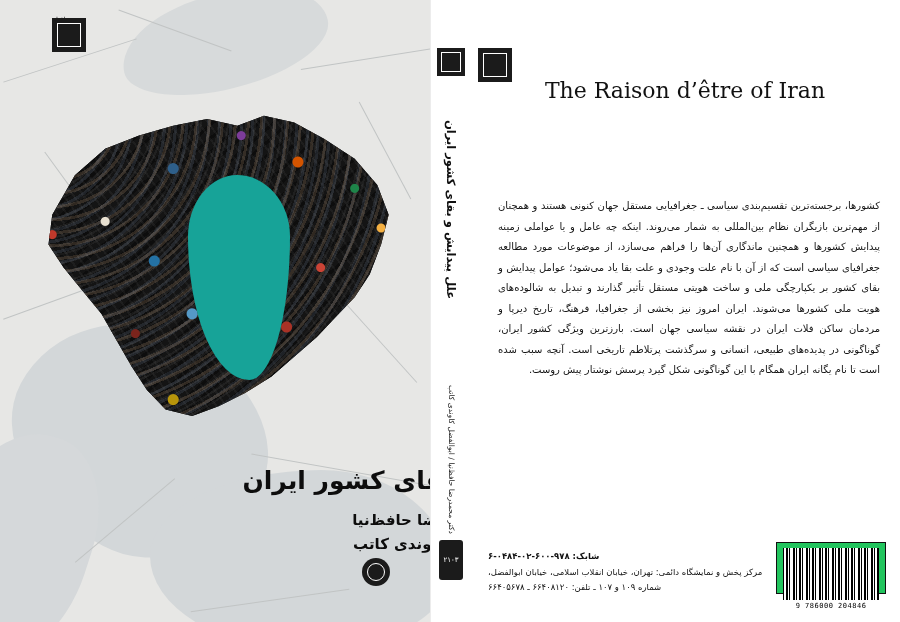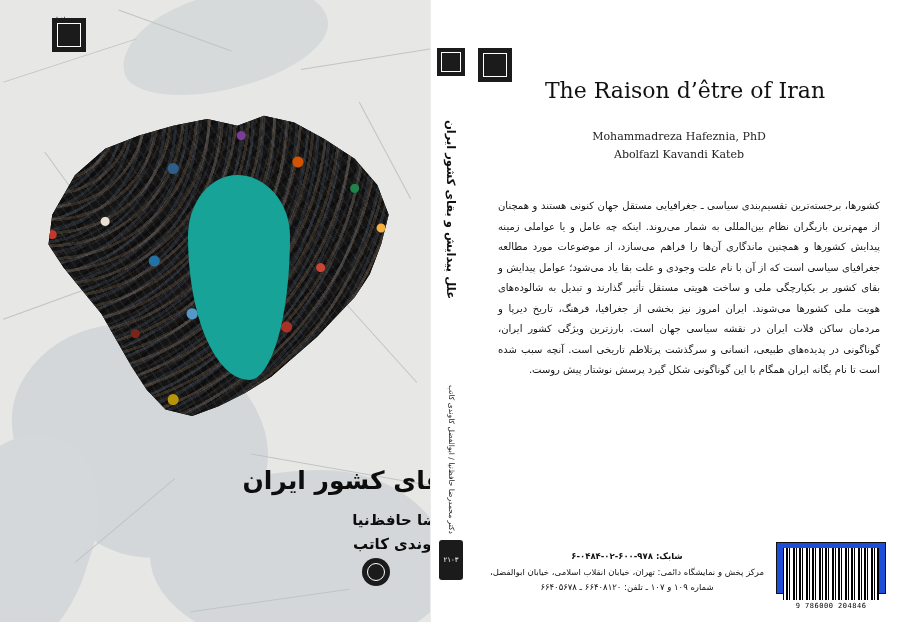--- a/index.html
+++ b/index.html
@@ -263,21 +263,21 @@
     font-size: 10px;
     line-height: 2.05;
     color: #141414;
   }
   .barcode-box {
     position: absolute;
     right: 14px;
     bottom: 28px;
     width: 110px;
     height: 52px;
-    background: #1d4ed8;
+    background: #22c55e;
     border: 1px solid #111;
     padding: 5px 6px 3px;
     box-sizing: border-box;
   }
   .bars {
     width: 100%;
     height: 52px;
     background-image: repeating-linear-gradient(
       90deg,
       #000 0 1px, #fff 1px 3px,
@@ -292,21 +292,21 @@
     text-align: center;
     font-family: "DejaVu Sans Mono", "Liberation Mono", monospace;
     letter-spacing: 0.5px;
   }
   .imprint {
     position: absolute;
     left: 18px;
     right: 134px;
     bottom: 26px;
     direction: rtl;
-    text-align: center;
+    text-align: left;
     font-size: 8.5px;
     line-height: 1.85;
     color: #111;
   }
   .imprint .isbn { font-weight: bold; }
 
   
   .fa-title-block {
     position: absolute;
     left: 14px;
@@ -406,24 +406,20 @@
     <div class="spine-pub">۲۱۰۳</div>
   </div>
 
   <div class="front">
     <div class="brand-mark">
       <div class="inner"></div>
     </div>
 
     <div class="en-title">The Raison d’être of Iran</div>
 
-    <div class="en-authors">
-      <div>Mohammadreza Hafeznia, PhD</div>
-      <div>Abolfazl Kavandi Kateb</div>
-    </div>
 
     <div class="fa-blurb">کشورها، برجسته‌ترین تقسیم‌بندی سیاسی ـ جغرافیایی مستقل جهان کنونی هستند و همچنان از مهم‌ترین بازیگران نظام بین‌المللی به شمار می‌روند. اینکه چه عامل و یا عواملی زمینه پیدایش کشورها و همچنین ماندگاری آن‌ها را فراهم می‌سازد، از موضوعات مورد مطالعه جغرافیای سیاسی است که از آن با نام علت وجودی و علت بقا یاد می‌شود؛ عوامل پیدایش و بقای کشور بر یکپارچگی ملی و ساخت هویتی مستقل تأثیر گذارند و تبدیل به شالوده‌های هویت ملی کشورها می‌شوند. ایران امروز نیز بخشی از جغرافیا، فرهنگ، تاریخ دیرپا و مردمان ساکن فلات ایران در نقشه سیاسی جهان است. بارزترین ویژگی کشور ایران، گوناگونی در پدیده‌های طبیعی، انسانی و سرگذشت پرتلاطم تاریخی است. آنچه سبب شده است تا نام یگانه ایران همگام با این گوناگونی شکل گیرد پرسش نوشتار پیش روست.</div>
 
     <div class="barcode-box">
       <div class="bars"></div>
       <div class="bars-num">9 786000 204846</div>
     </div>
 
     <div class="imprint">
       <div class="isbn">

